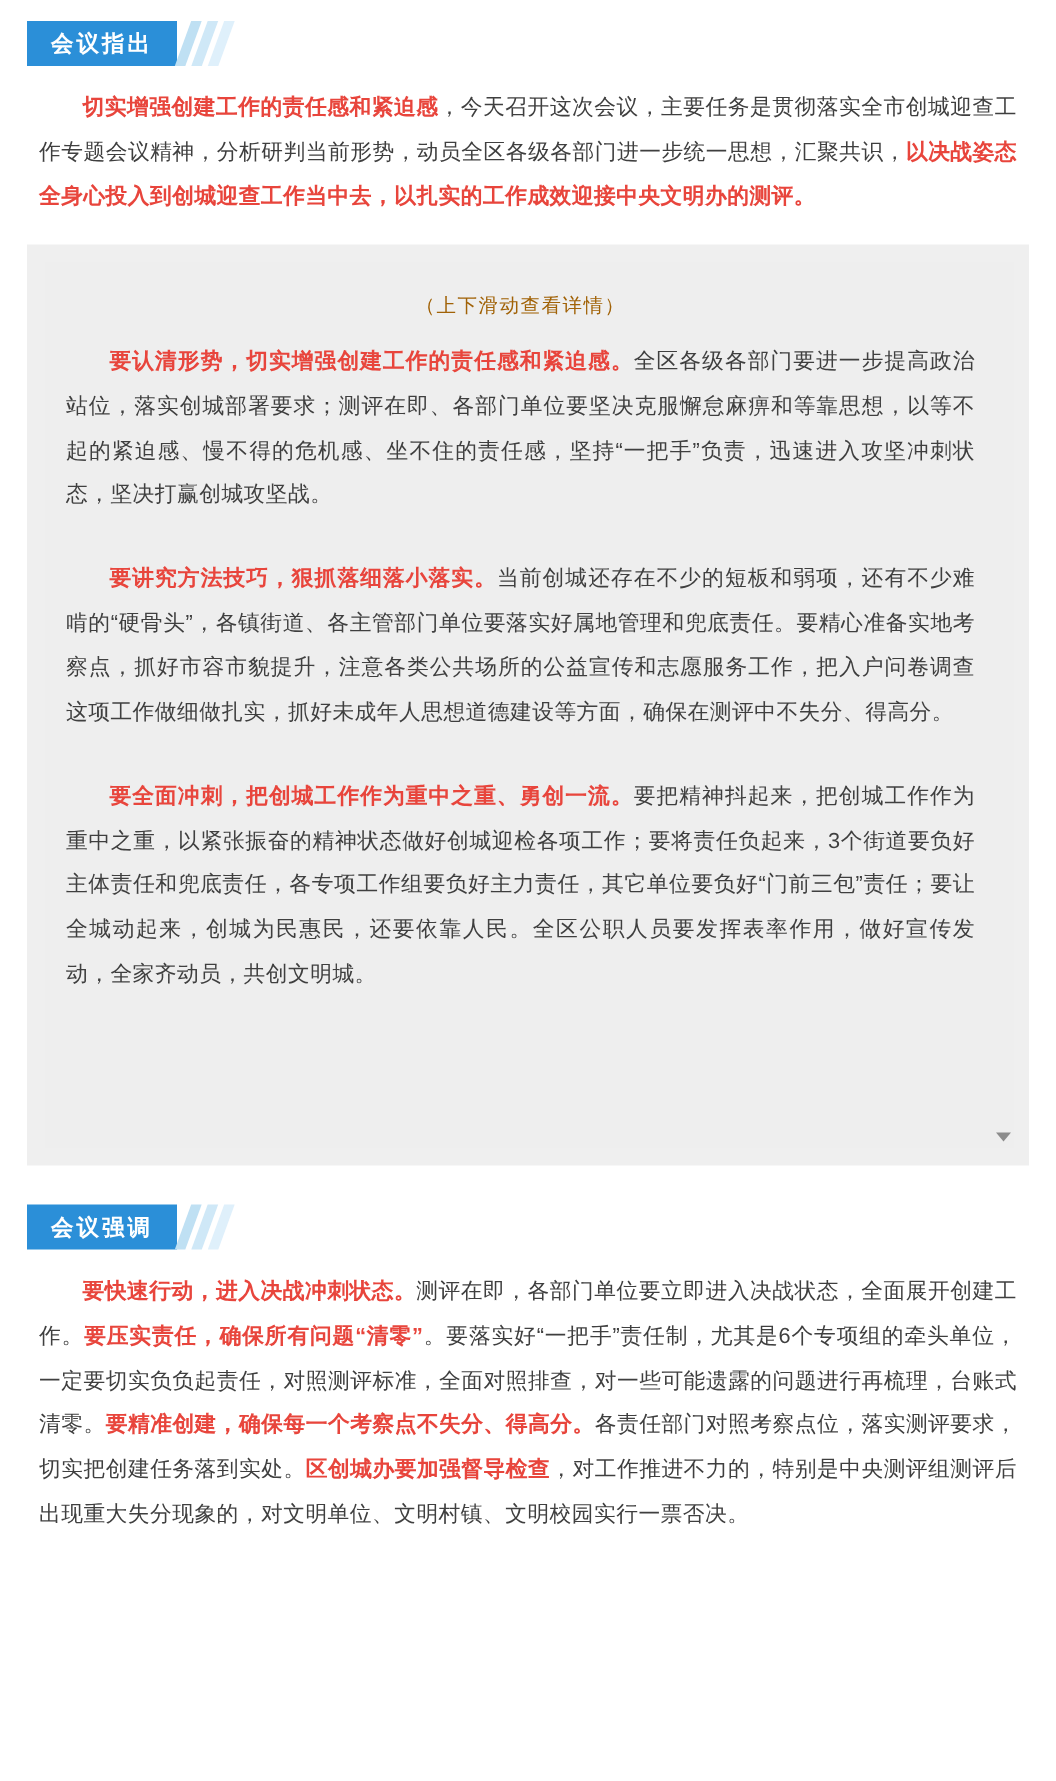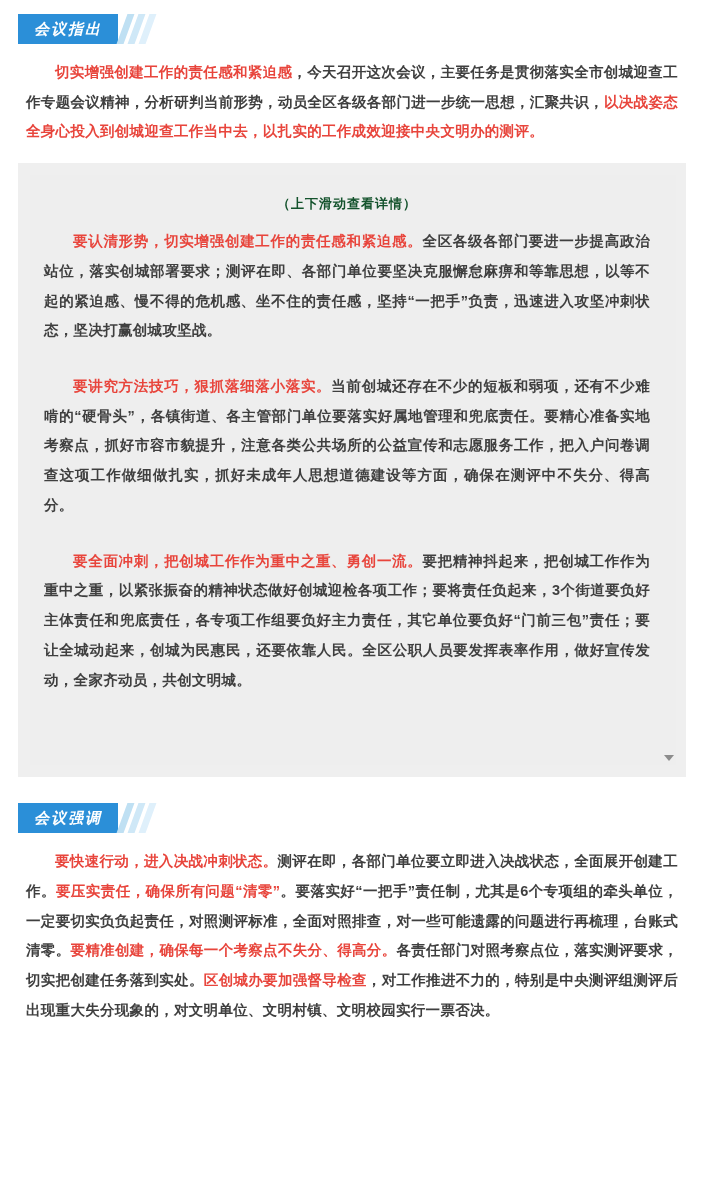--- a/index.html
+++ b/index.html
@@ -19,21 +19,20 @@
     width: 704px;
     padding: 14px 18px 24px 18px;
   }
 
   
   .section-head {
     display: flex;
     align-items: center;
     height: 30px;
     margin-bottom: 14px;
-    font-style: italic;
   }
   .section-head .tag {
     background: #2b8fd8;
     color: #ffffff;
     font-size: 15px;
     font-weight: bold;
     letter-spacing: 2px;
     display: flex;
     align-items: center;
     padding: 0 16px;
@@ -66,43 +65,42 @@
     line-height: 2.05;
     text-align: justify;
     text-indent: 2em;
     color: #3f3f3f;
     letter-spacing: 0.3px;
   }
   .hl {
     color: #e8453c;
     font-weight: bold;
   }
-  .plain { color: #3f3f3f; font-weight: bold; }
+  .plain { color: #3f3f3f; font-weight: normal; }
 
   
   .scroll-outer {
     background: #efefef;
     padding: 12px 10px 12px 12px;
     margin-bottom: 26px;
     position: relative;
   }
   .scroll-inner {
     background: #eeeeee;
     height: 590px;
     overflow-y: auto;
     padding: 18px 26px 10px 14px;
     position: relative;
   }
   .scroll-hint {
     text-align: center;
-    color: #14532d;
+    color: #a16207;
     font-size: 13px;
     margin: 2px 0 14px 0;
     letter-spacing: 1px;
-    font-weight: bold;
   }
   .scroll-inner p.para { margin-bottom: 26px; }
   .scroll-inner p.para:last-child { margin-bottom: 10px; }
 
   
   .scroll-inner::-webkit-scrollbar {
     width: 12px;
     background: #e3e3e3;
   }
   .scroll-inner::-webkit-scrollbar-thumb {

